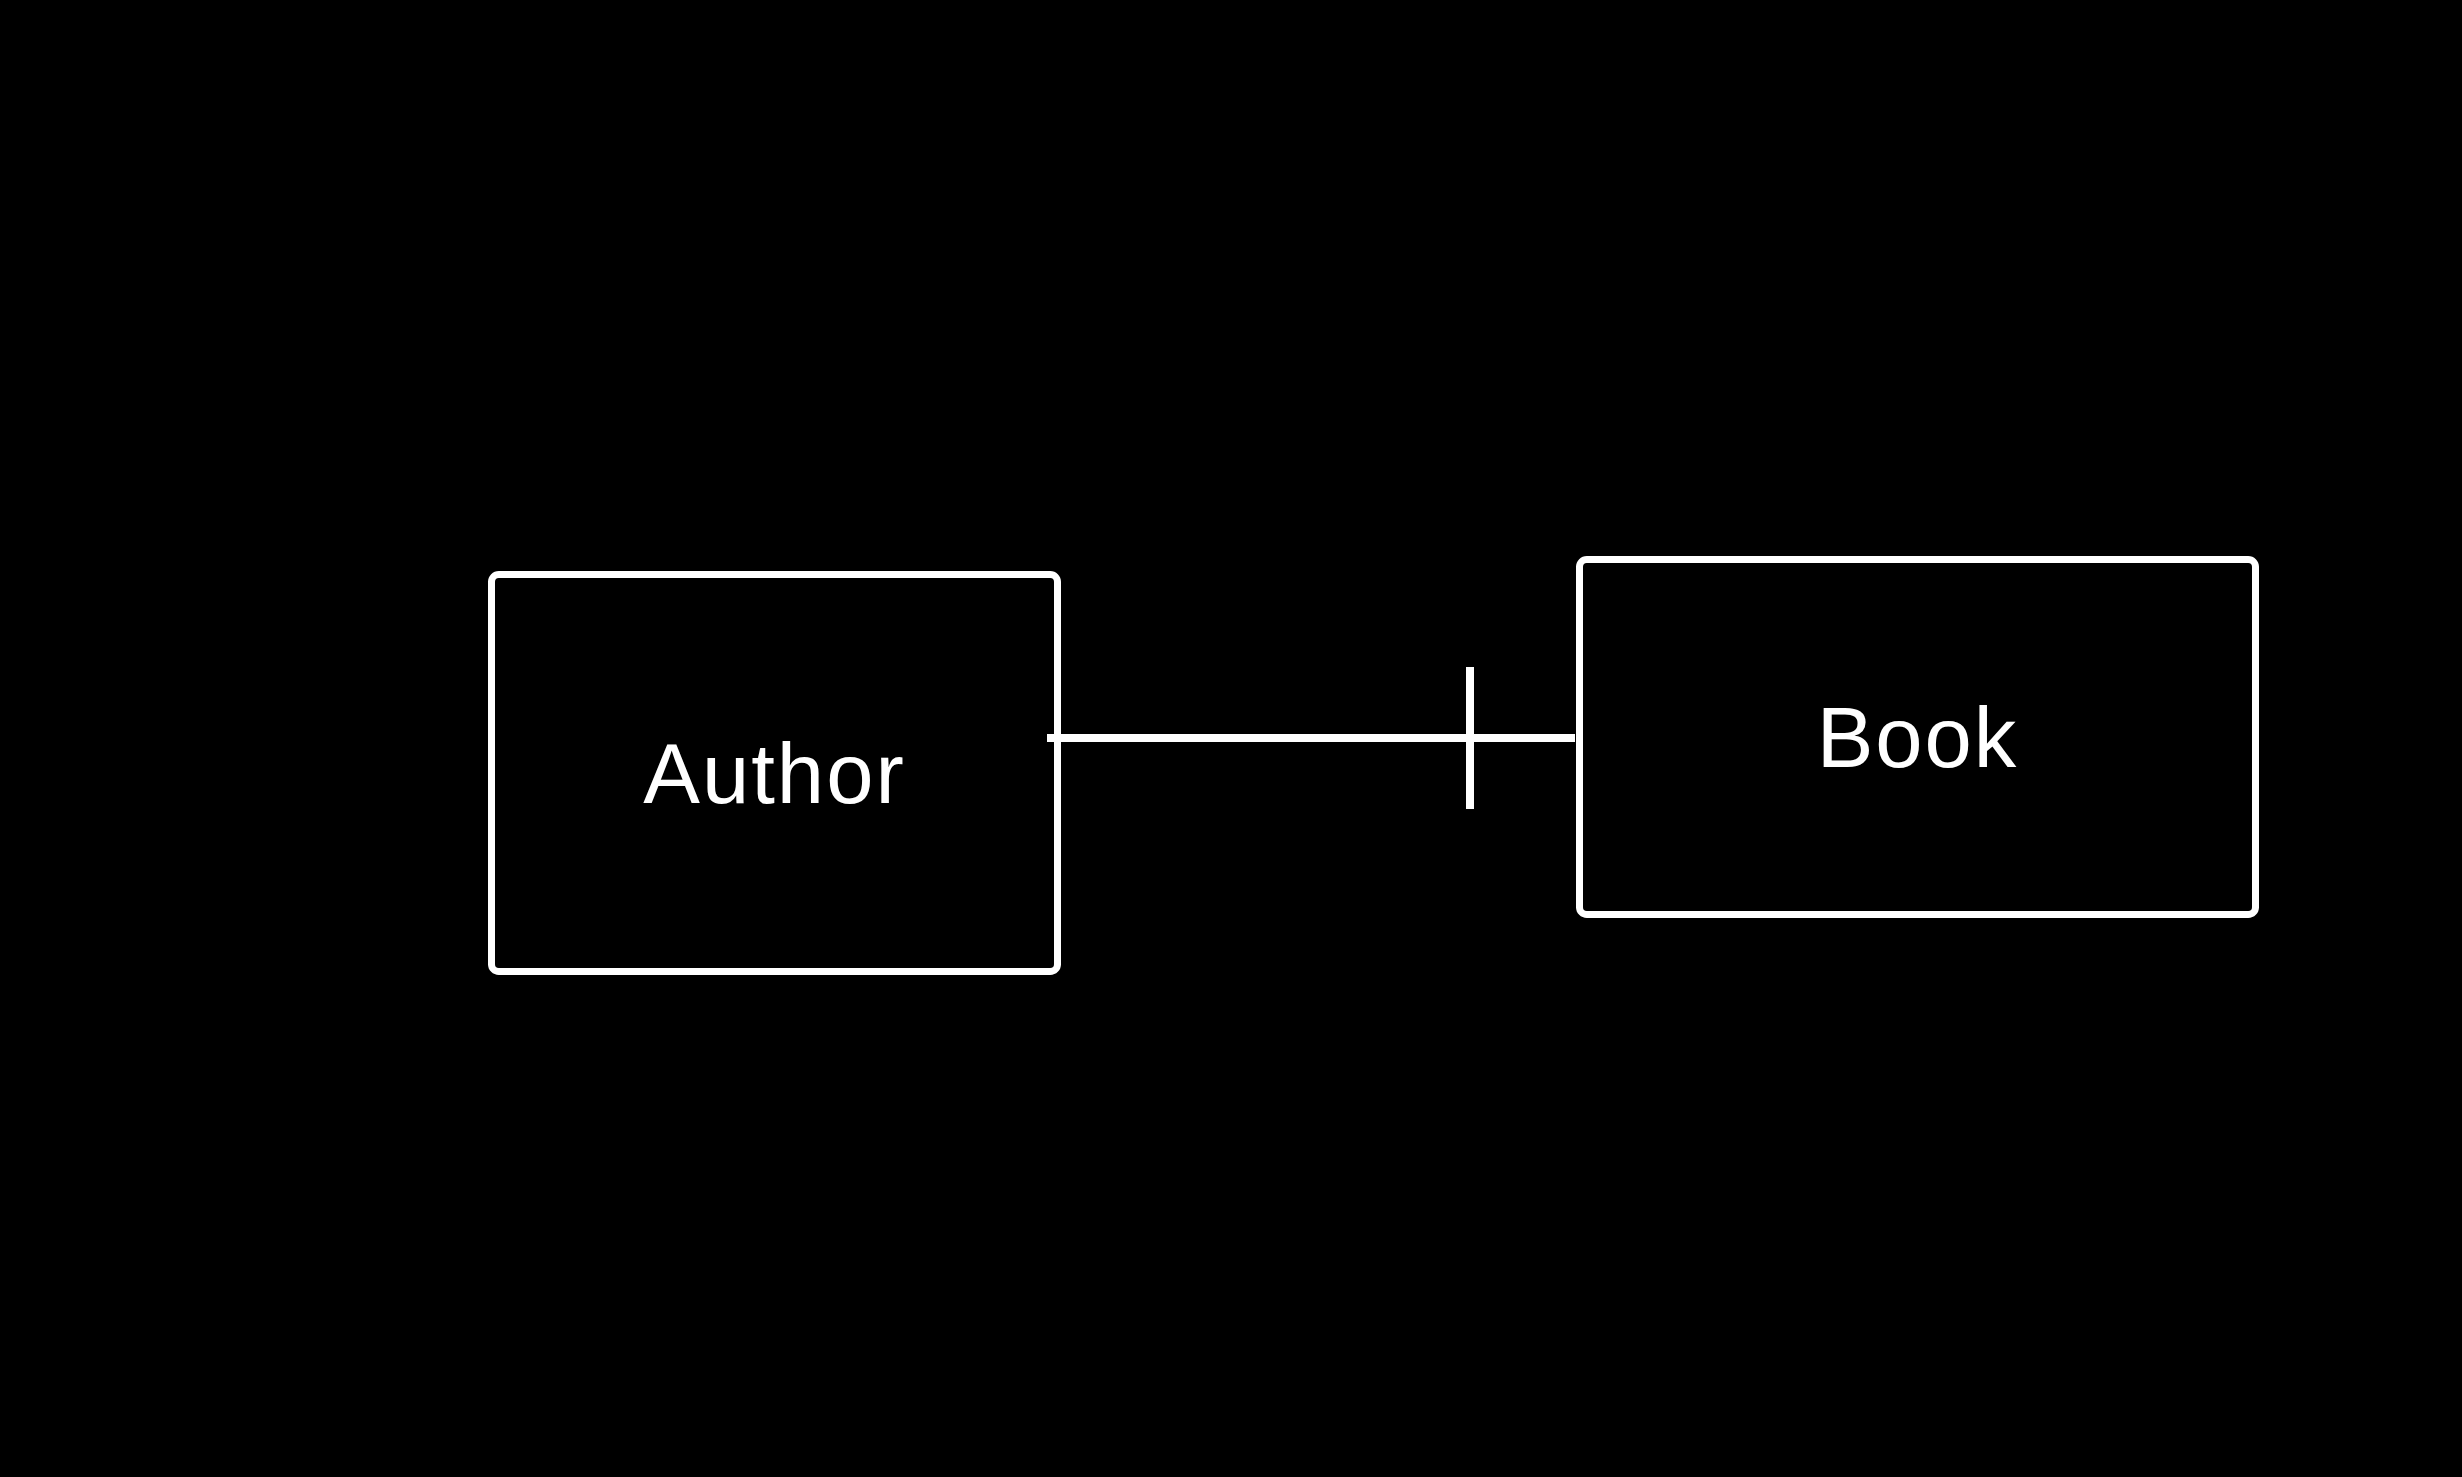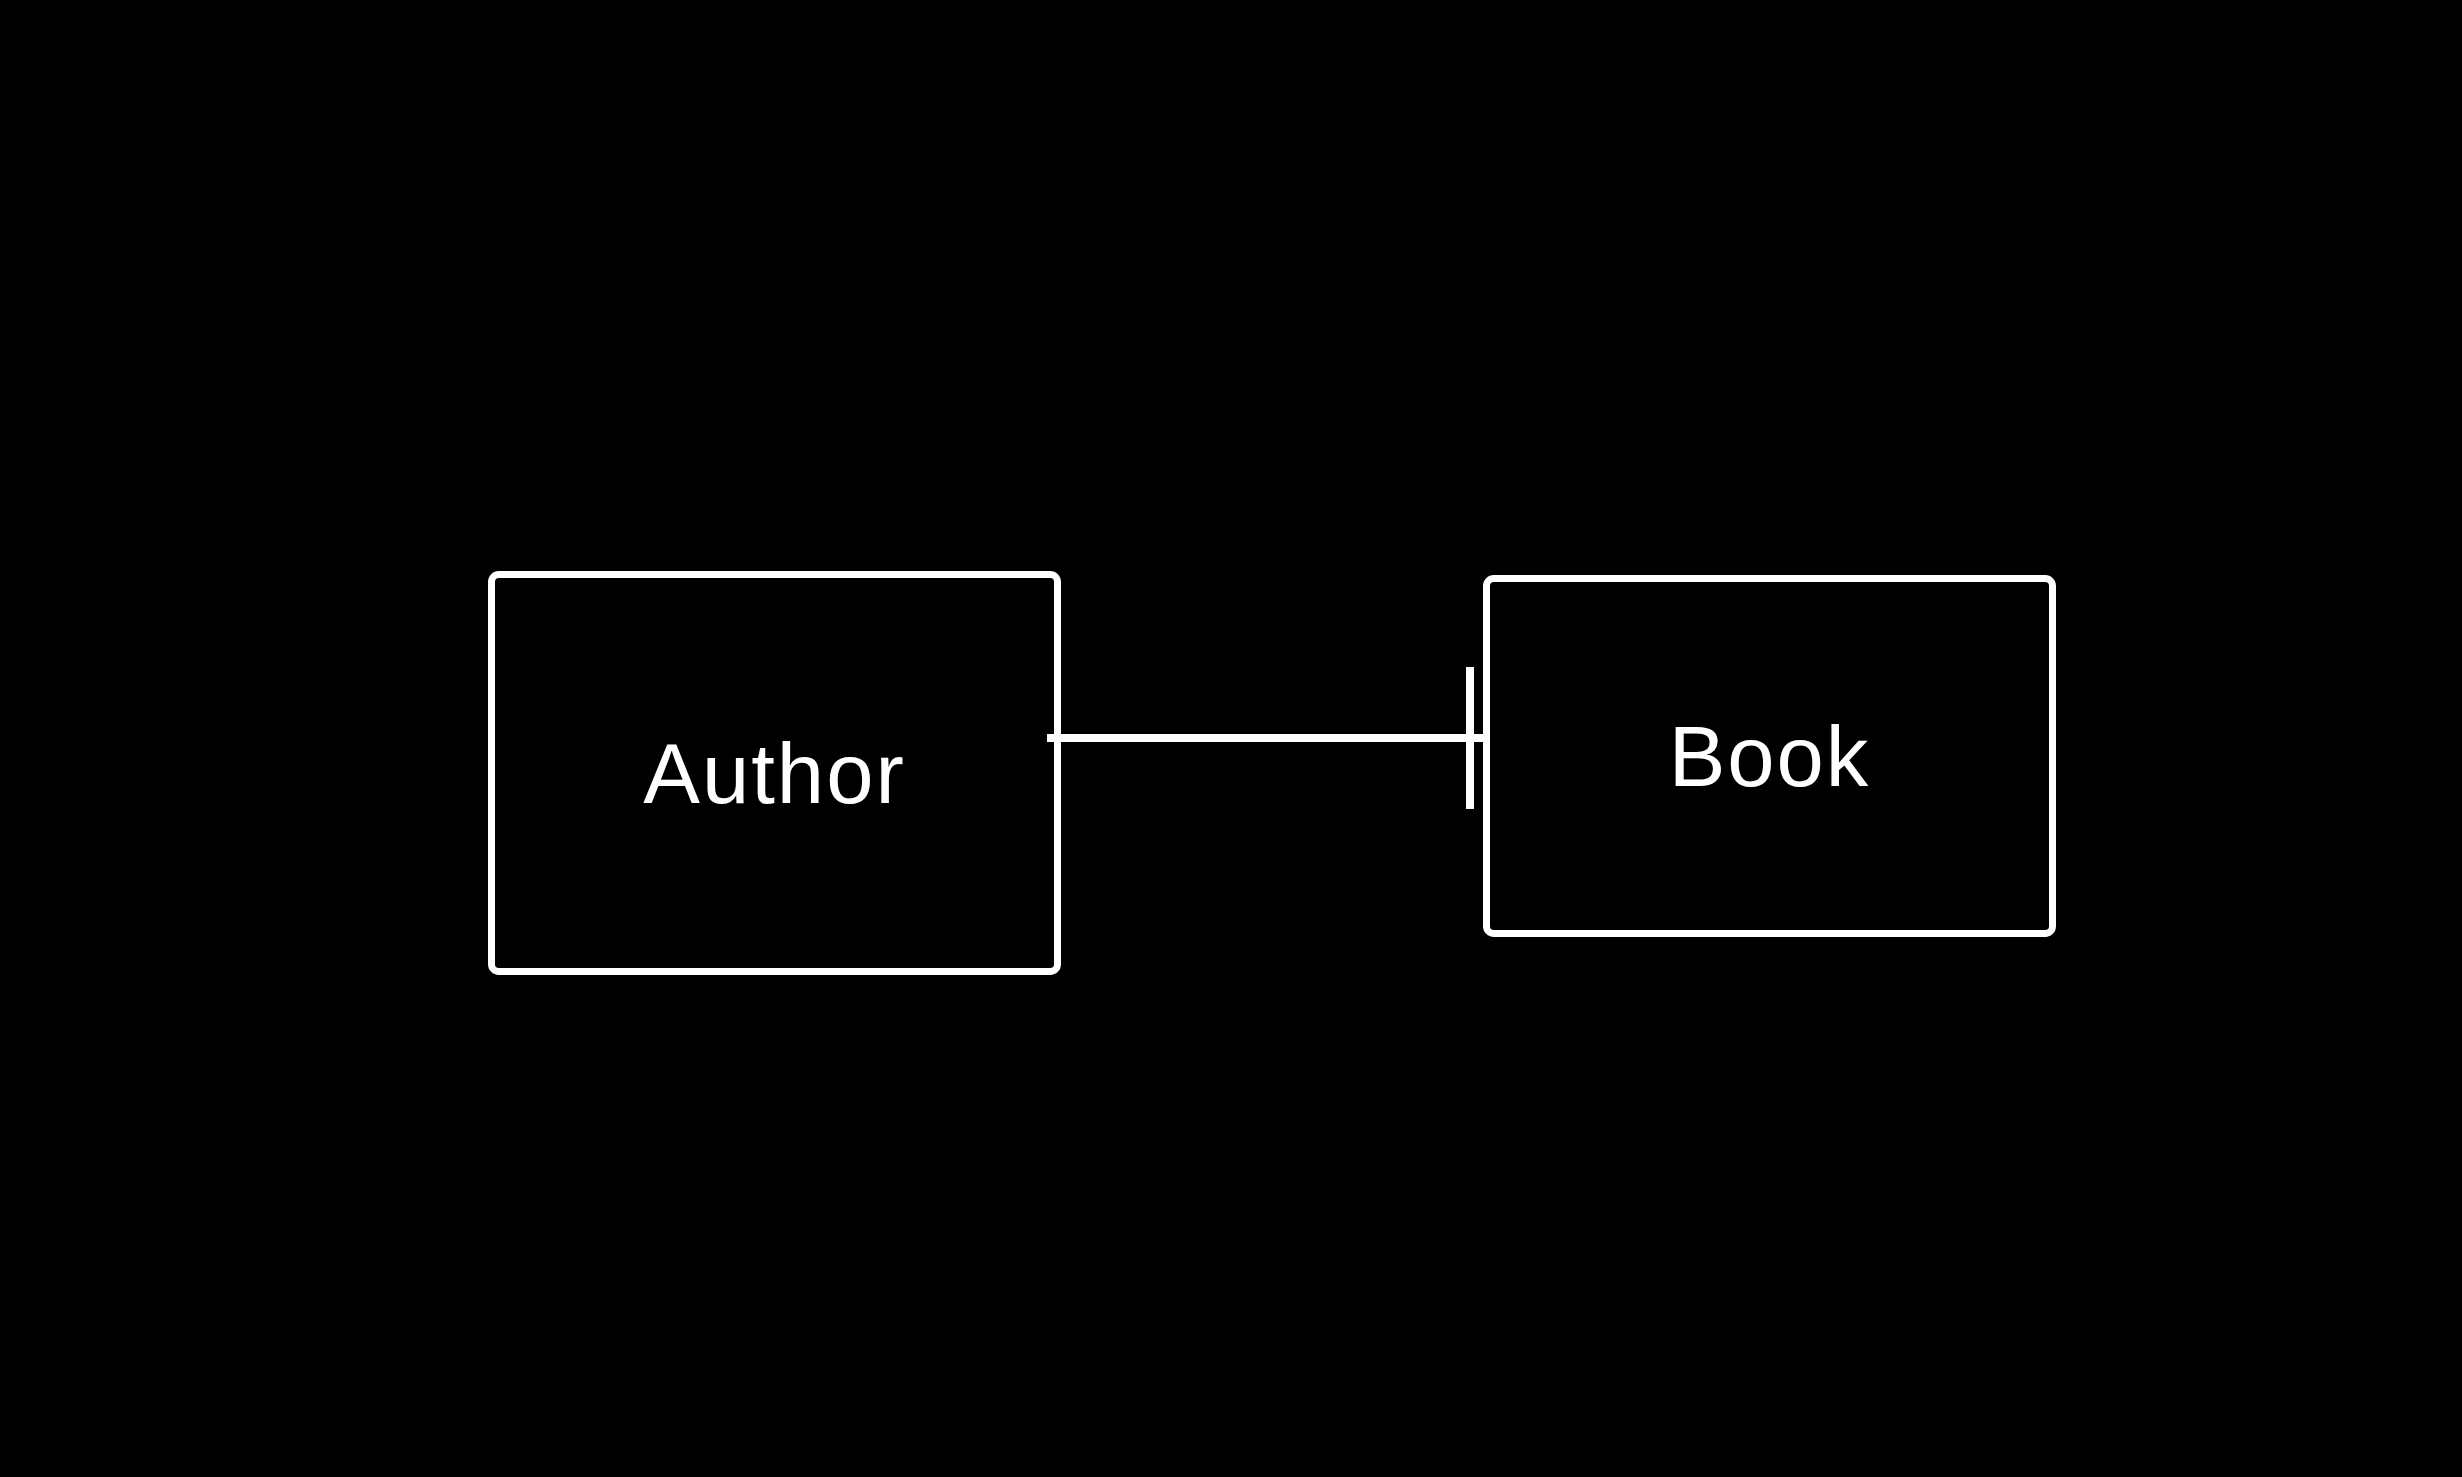--- a/index.html
+++ b/index.html
@@ -34,25 +34,24 @@
     user-select: none;
   }
   #author-box {
     left: 488px;
     top: 556px;
     width: 573px;
     height: 404px;
     margin-top: 15px;
   }
   #book-box {
-    left: 1483px;
+    left: 1576px;
     top: 556px;
-    width: 573px;
+    width: 683px;
     height: 362px;
-    margin-top: 19px;
   }
   .connector-line {
     position: absolute;
     left: 1047px;
     top: 734px;
     width: 528px;
     height: 7.9px;
     background: #ffffff;
   }
   .cardinality-tick {

